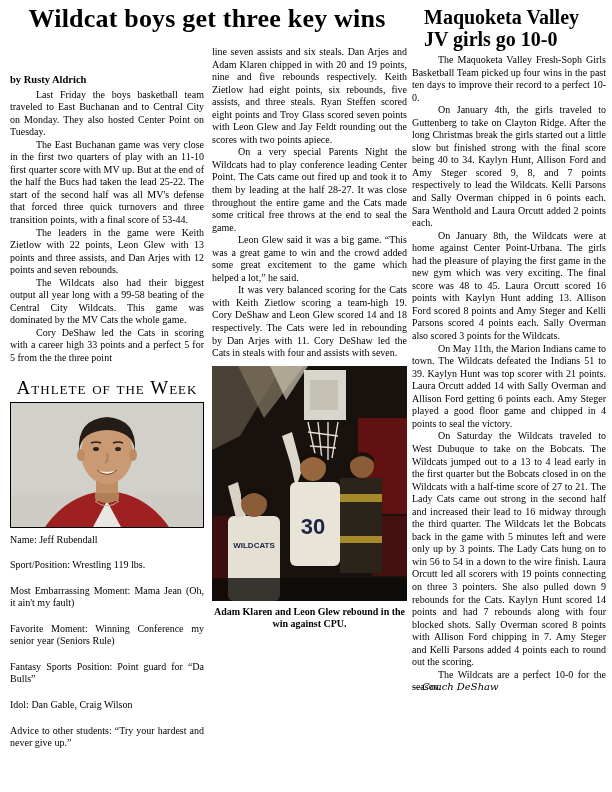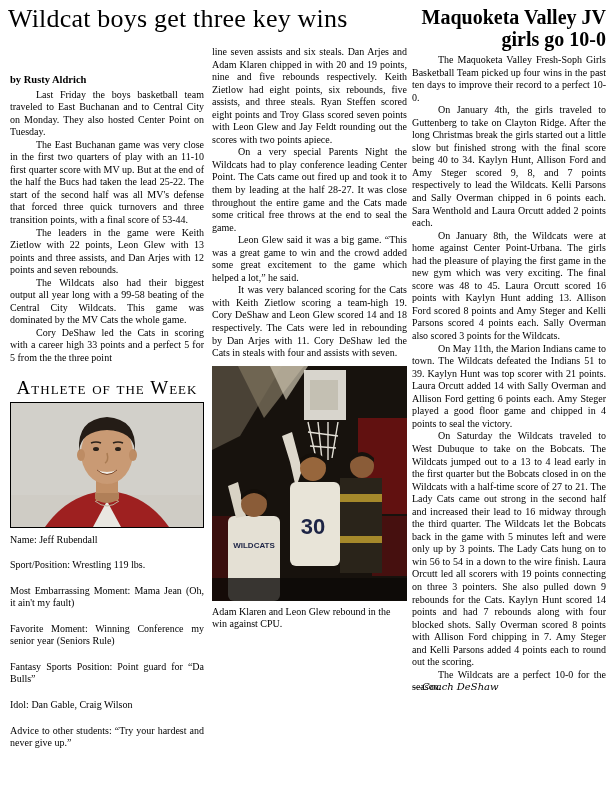--- a/index.html
+++ b/index.html
@@ -8,46 +8,46 @@
     position:relative;
     width:612px; height:792px;
     margin:0 auto;
     background:#ffffff;
     color:#000;
     font-family:"Liberation Serif", serif;
     overflow:hidden;
   }
   .main-headline {
     position:absolute; left:8px; top:4px; width:398px;
-    font-size:26px; font-weight:normal; 
+    font-size:26px; font-weight:bold; text-align:center;
     letter-spacing:.2px;
   }
   .col { position:absolute; font-size:10px; line-height:12.55px; text-align:justify; }
   .col1 { left:10px;  top:46px; width:194px;margin-top:28px; }
   .col2 { left:212px; top:46px; width:195px; }
   .col3 { left:412px; top:6px;  width:194px; }
   .byline { font-weight:bold; font-size:10.5px; margin-bottom:2px; text-align:left; }
   p.body-p { text-indent:26px; }
   p.cont   { text-indent:0; }
   .jv-headline {
     font-size:20px; line-height:22px; font-weight:bold;
-    text-align:right; margin-bottom:4px; text-indent:0;
+    text-align:left; margin-bottom:4px; text-indent:0;margin-left:12px;
   }
   .athlete-heading {
     font-size:19px; line-height:21px;
     font-variant:small-caps; letter-spacing:1px;
     text-align:center; margin:12px 0 4px 0; text-indent:0;
   }
   .photo-frame { border:1px solid #000; background:#111; margin:2px 0 6px 0; line-height:0; }
   .photo-frame svg { display:block; width:100%; height:auto; }
   .qa p { margin-bottom:13px; text-indent:0; }
   .athlete-byline { font-weight:bold; font-size:10.5px; margin-bottom:14px; text-align:left; }
   .action-photo-frame { margin-top:6px; line-height:0; }
   .action-photo-frame svg { display:block; width:100%; height:auto; }
-  .caption { font-weight:normal; font-size:10px; line-height:12px; margin-top:5px; text-align:left; text-indent:0; }
+  .caption { font-weight:bold; font-size:10px; line-height:12px; margin-top:5px; text-align:center; text-indent:0; }
   .sig { text-align:left; font-style:italic; font-family:"DejaVu Serif", serif; margin-top:-12.55px; font-size:10px; }
 </style>
 </head>
 <body>
 
 <div class="page">
 
   <h1 class="main-headline">Wildcat boys get three key wins</h1>
 
   <div class="col col1">

